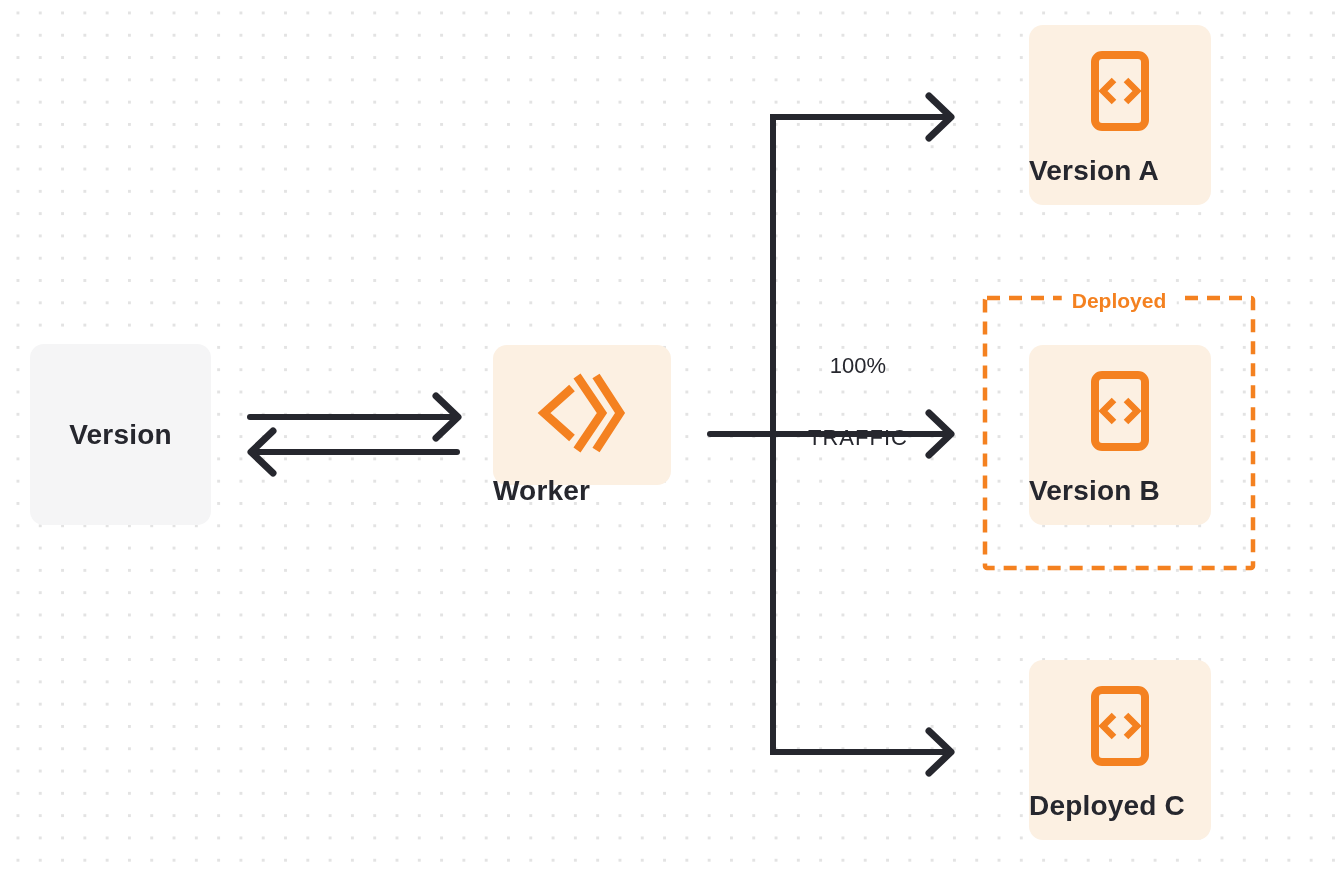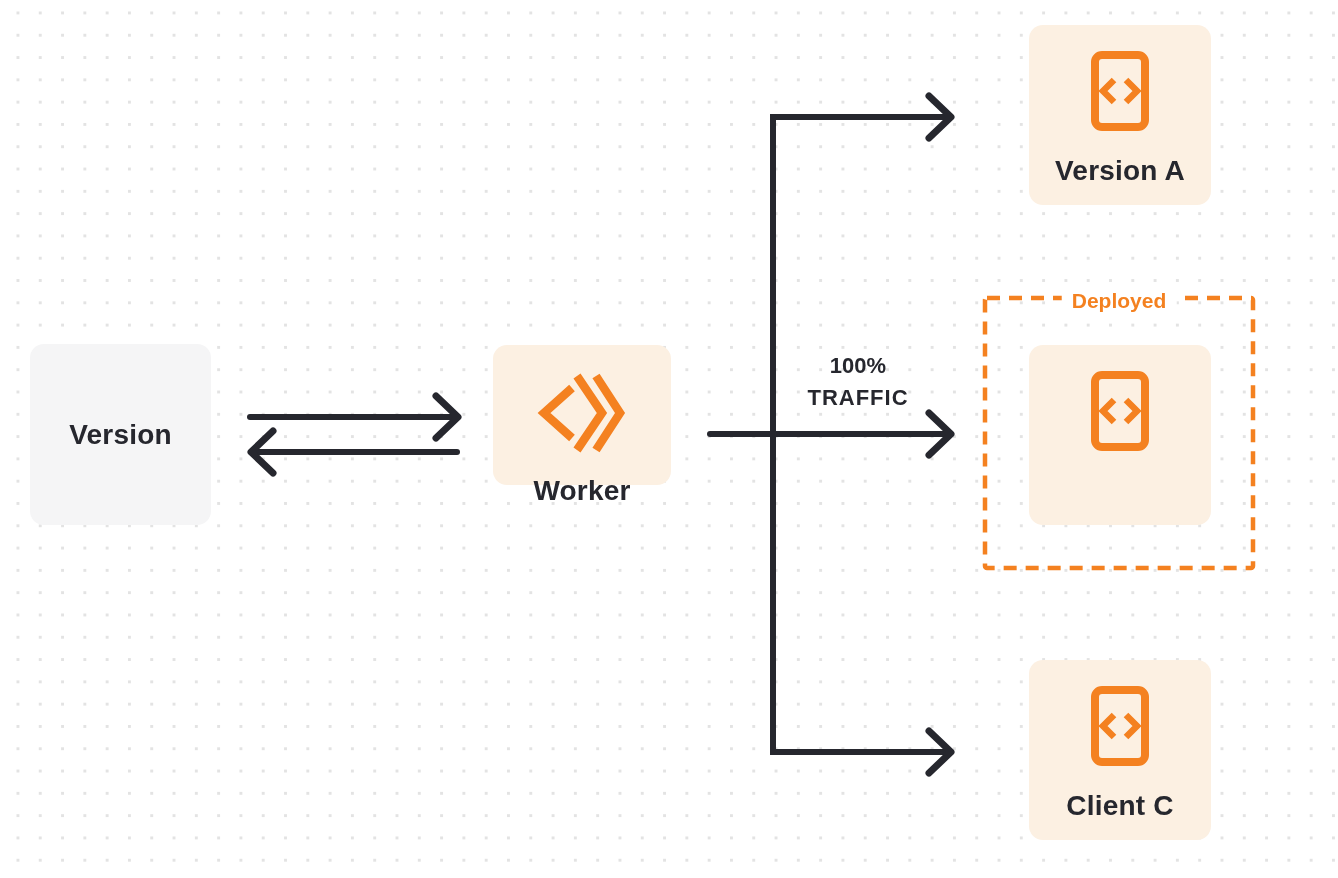--- a/index.html
+++ b/index.html
@@ -52,43 +52,42 @@
   .node-label {
     font-weight: 700;
     font-size: 28px;
     color: #26272e;
     letter-spacing: 0.2px;
   }
   .node-label--bottom {
     position: absolute;
     left: 0; right: 0;
     top: 130px;
-    text-align: center;
   }
   .node-icon {
     position: absolute;
     left: 50%;
     transform: translateX(-50%);
   }
   .icon--worker { top: 27px; }
   .icon--version { top: 26px; }
   .traffic-label {
     position: absolute;
     left: 766px; top: 350px;
     width: 184px;
     text-align: center;
     color: #26272e;
-    font-weight: 700;
+    font-weight: 400;
     font-size: 22px;
   }
   .traffic-label span {
     display: block;
     line-height: 32px;
   }
-  .traffic-label .traffic-word { letter-spacing: 1px; }
+  .traffic-label .traffic-word { letter-spacing: 1px; margin-top: 40px; }
   .deployed-label {
     position: absolute;
     left: 1119px; top: 286px;
     transform: translateX(-50%);
     font-weight: 700;
     font-size: 21px;
     line-height: 30px;
     color: #f48120;
     background: #ffffff;
     padding: 0 10px;
@@ -160,24 +159,25 @@
     </svg>
     <span class="node-label node-label--bottom">Version A</span>
   </div>
 
   <div class="node node--version node--version-b">
     <svg class="node-icon icon--version" width="58" height="80" viewBox="0 0 58 80" fill="none" stroke="#f48120">
       <rect x="4" y="4" width="50" height="72" rx="7" stroke-width="8"></rect>
       <polyline points="23,29 12,40 23,51" stroke-width="6.5"></polyline>
       <polyline points="35,29 46,40 35,51" stroke-width="6.5"></polyline>
     </svg>
+    <span class="node-label node-label--bottom">Version B</span>
   </div>
 
   <div class="node node--version node--version-c">
     <svg class="node-icon icon--version" width="58" height="80" viewBox="0 0 58 80" fill="none" stroke="#f48120">
       <rect x="4" y="4" width="50" height="72" rx="7" stroke-width="8"></rect>
       <polyline points="23,29 12,40 23,51" stroke-width="6.5"></polyline>
       <polyline points="35,29 46,40 35,51" stroke-width="6.5"></polyline>
     </svg>
-    <span class="node-label node-label--bottom">Client C</span>
+    <span class="node-label node-label--bottom">Deployed C</span>
   </div>
 
 </div>
 
 </body></html>

